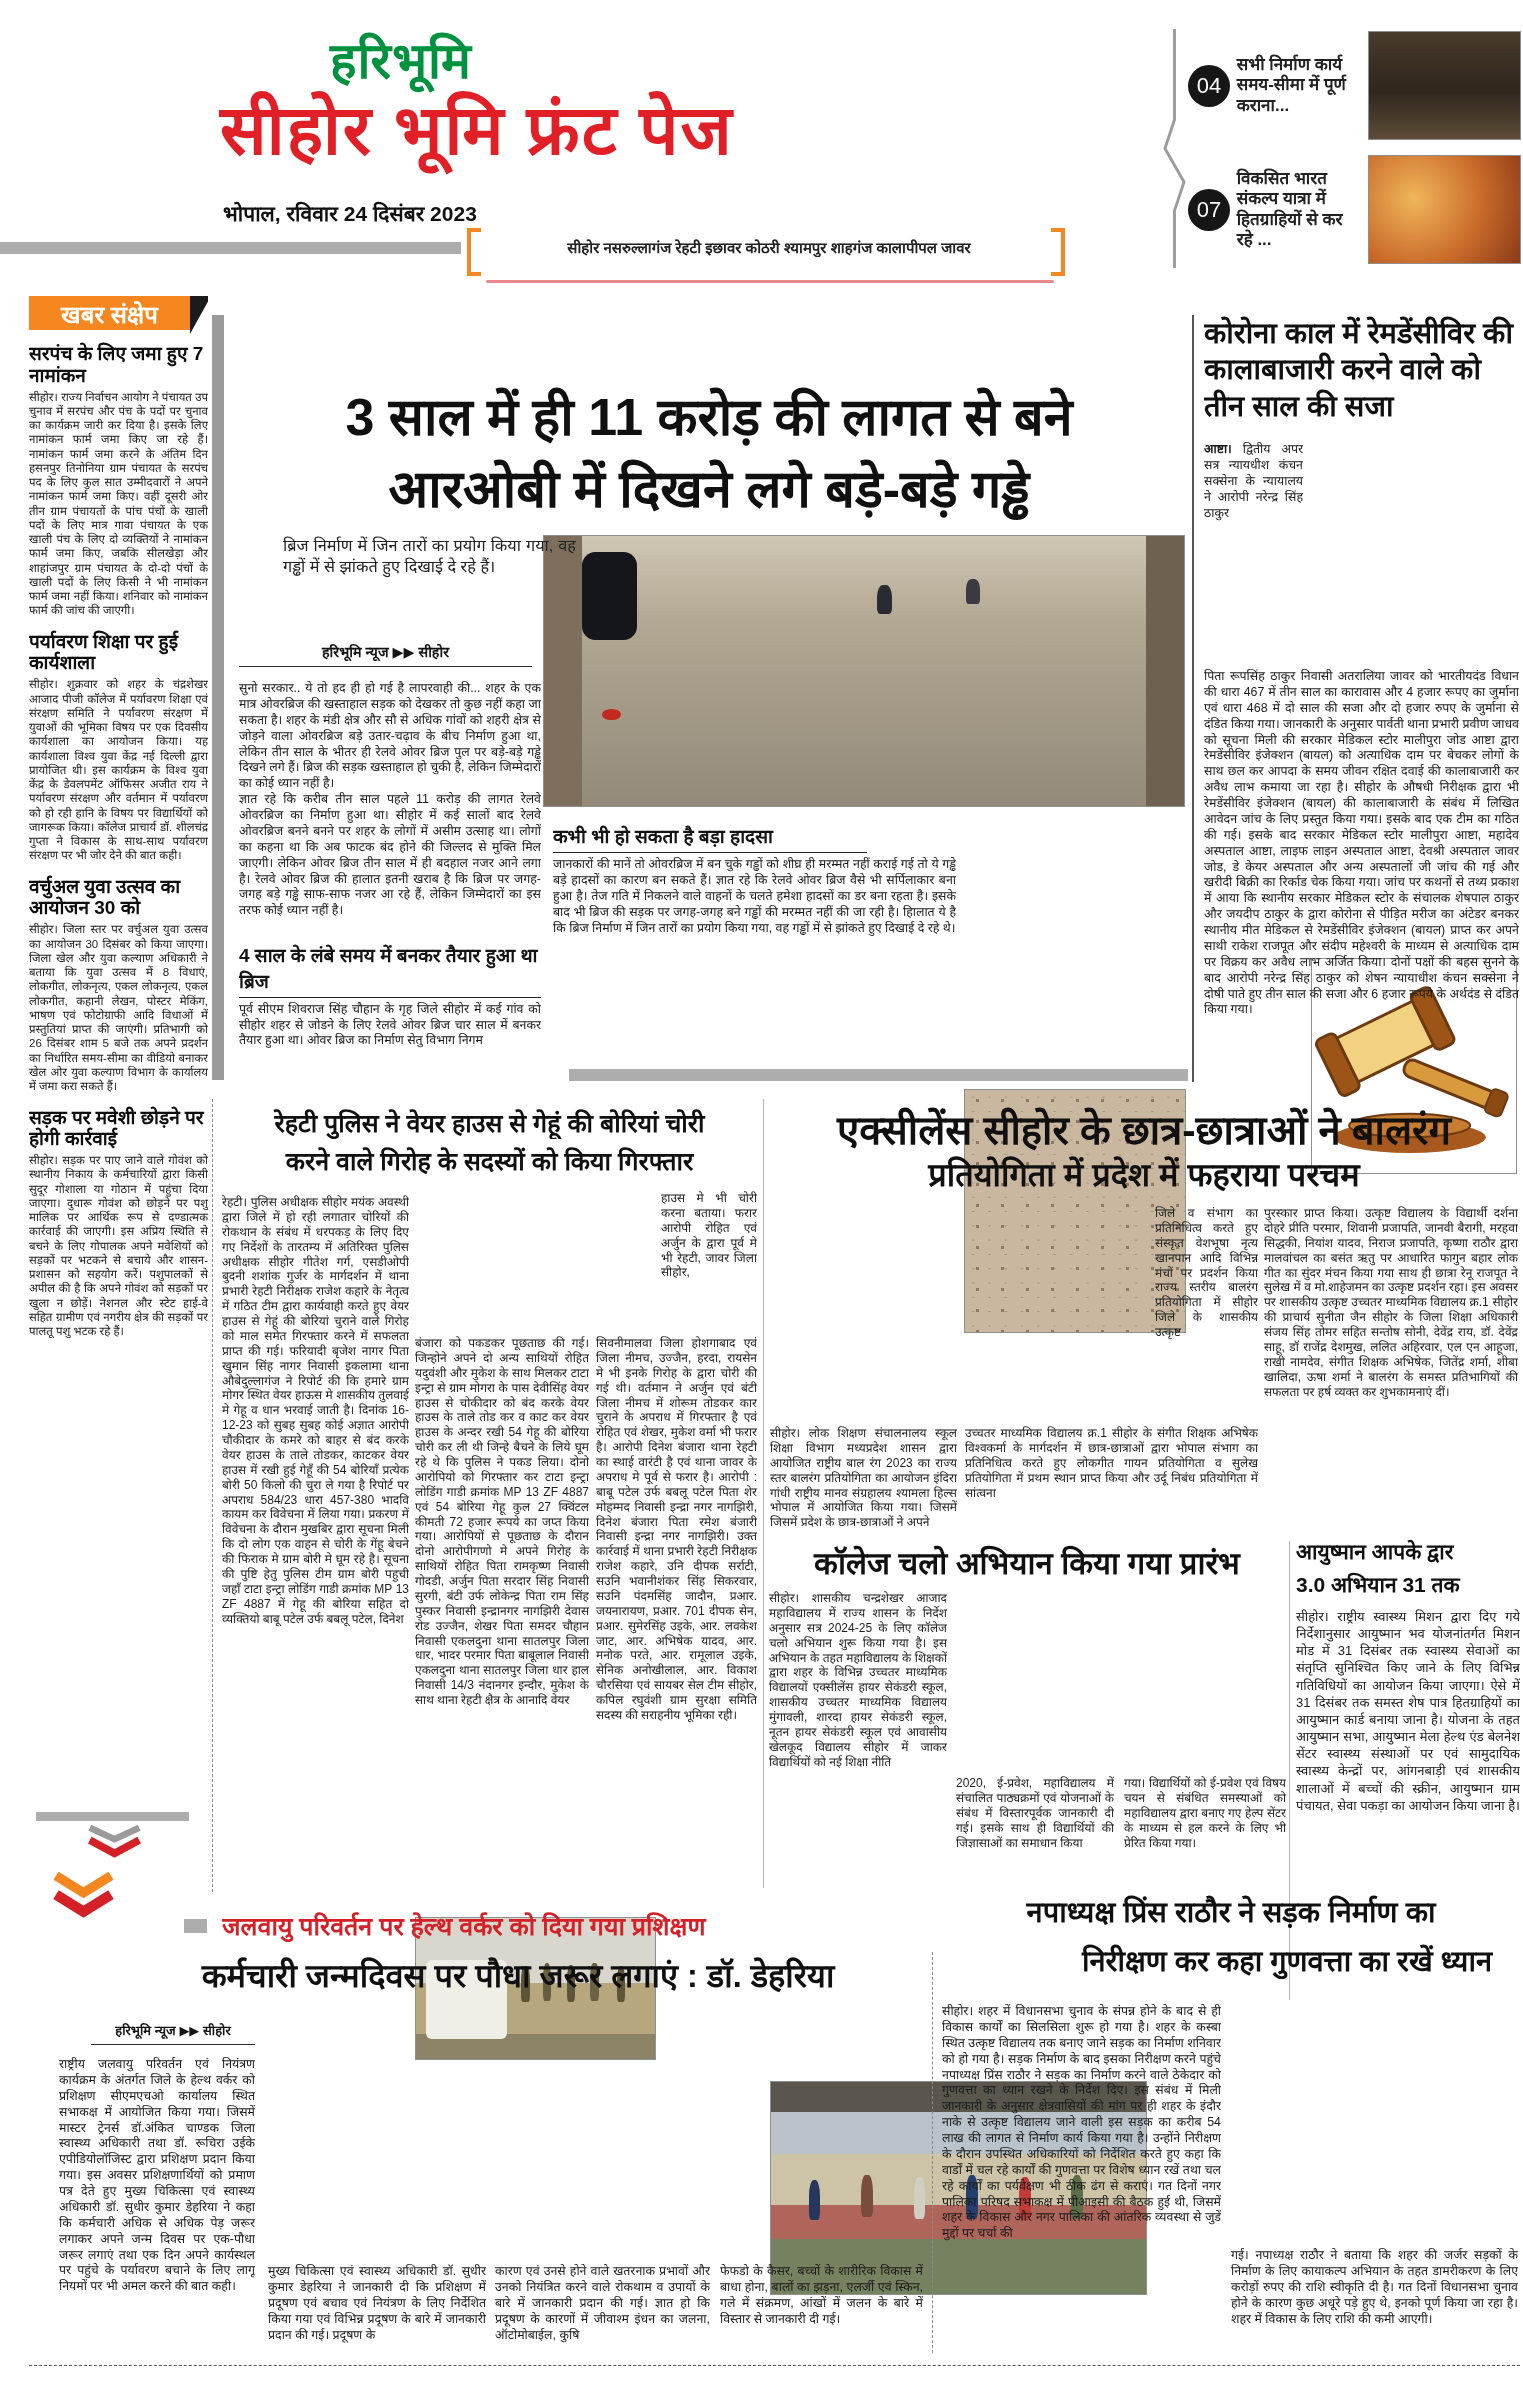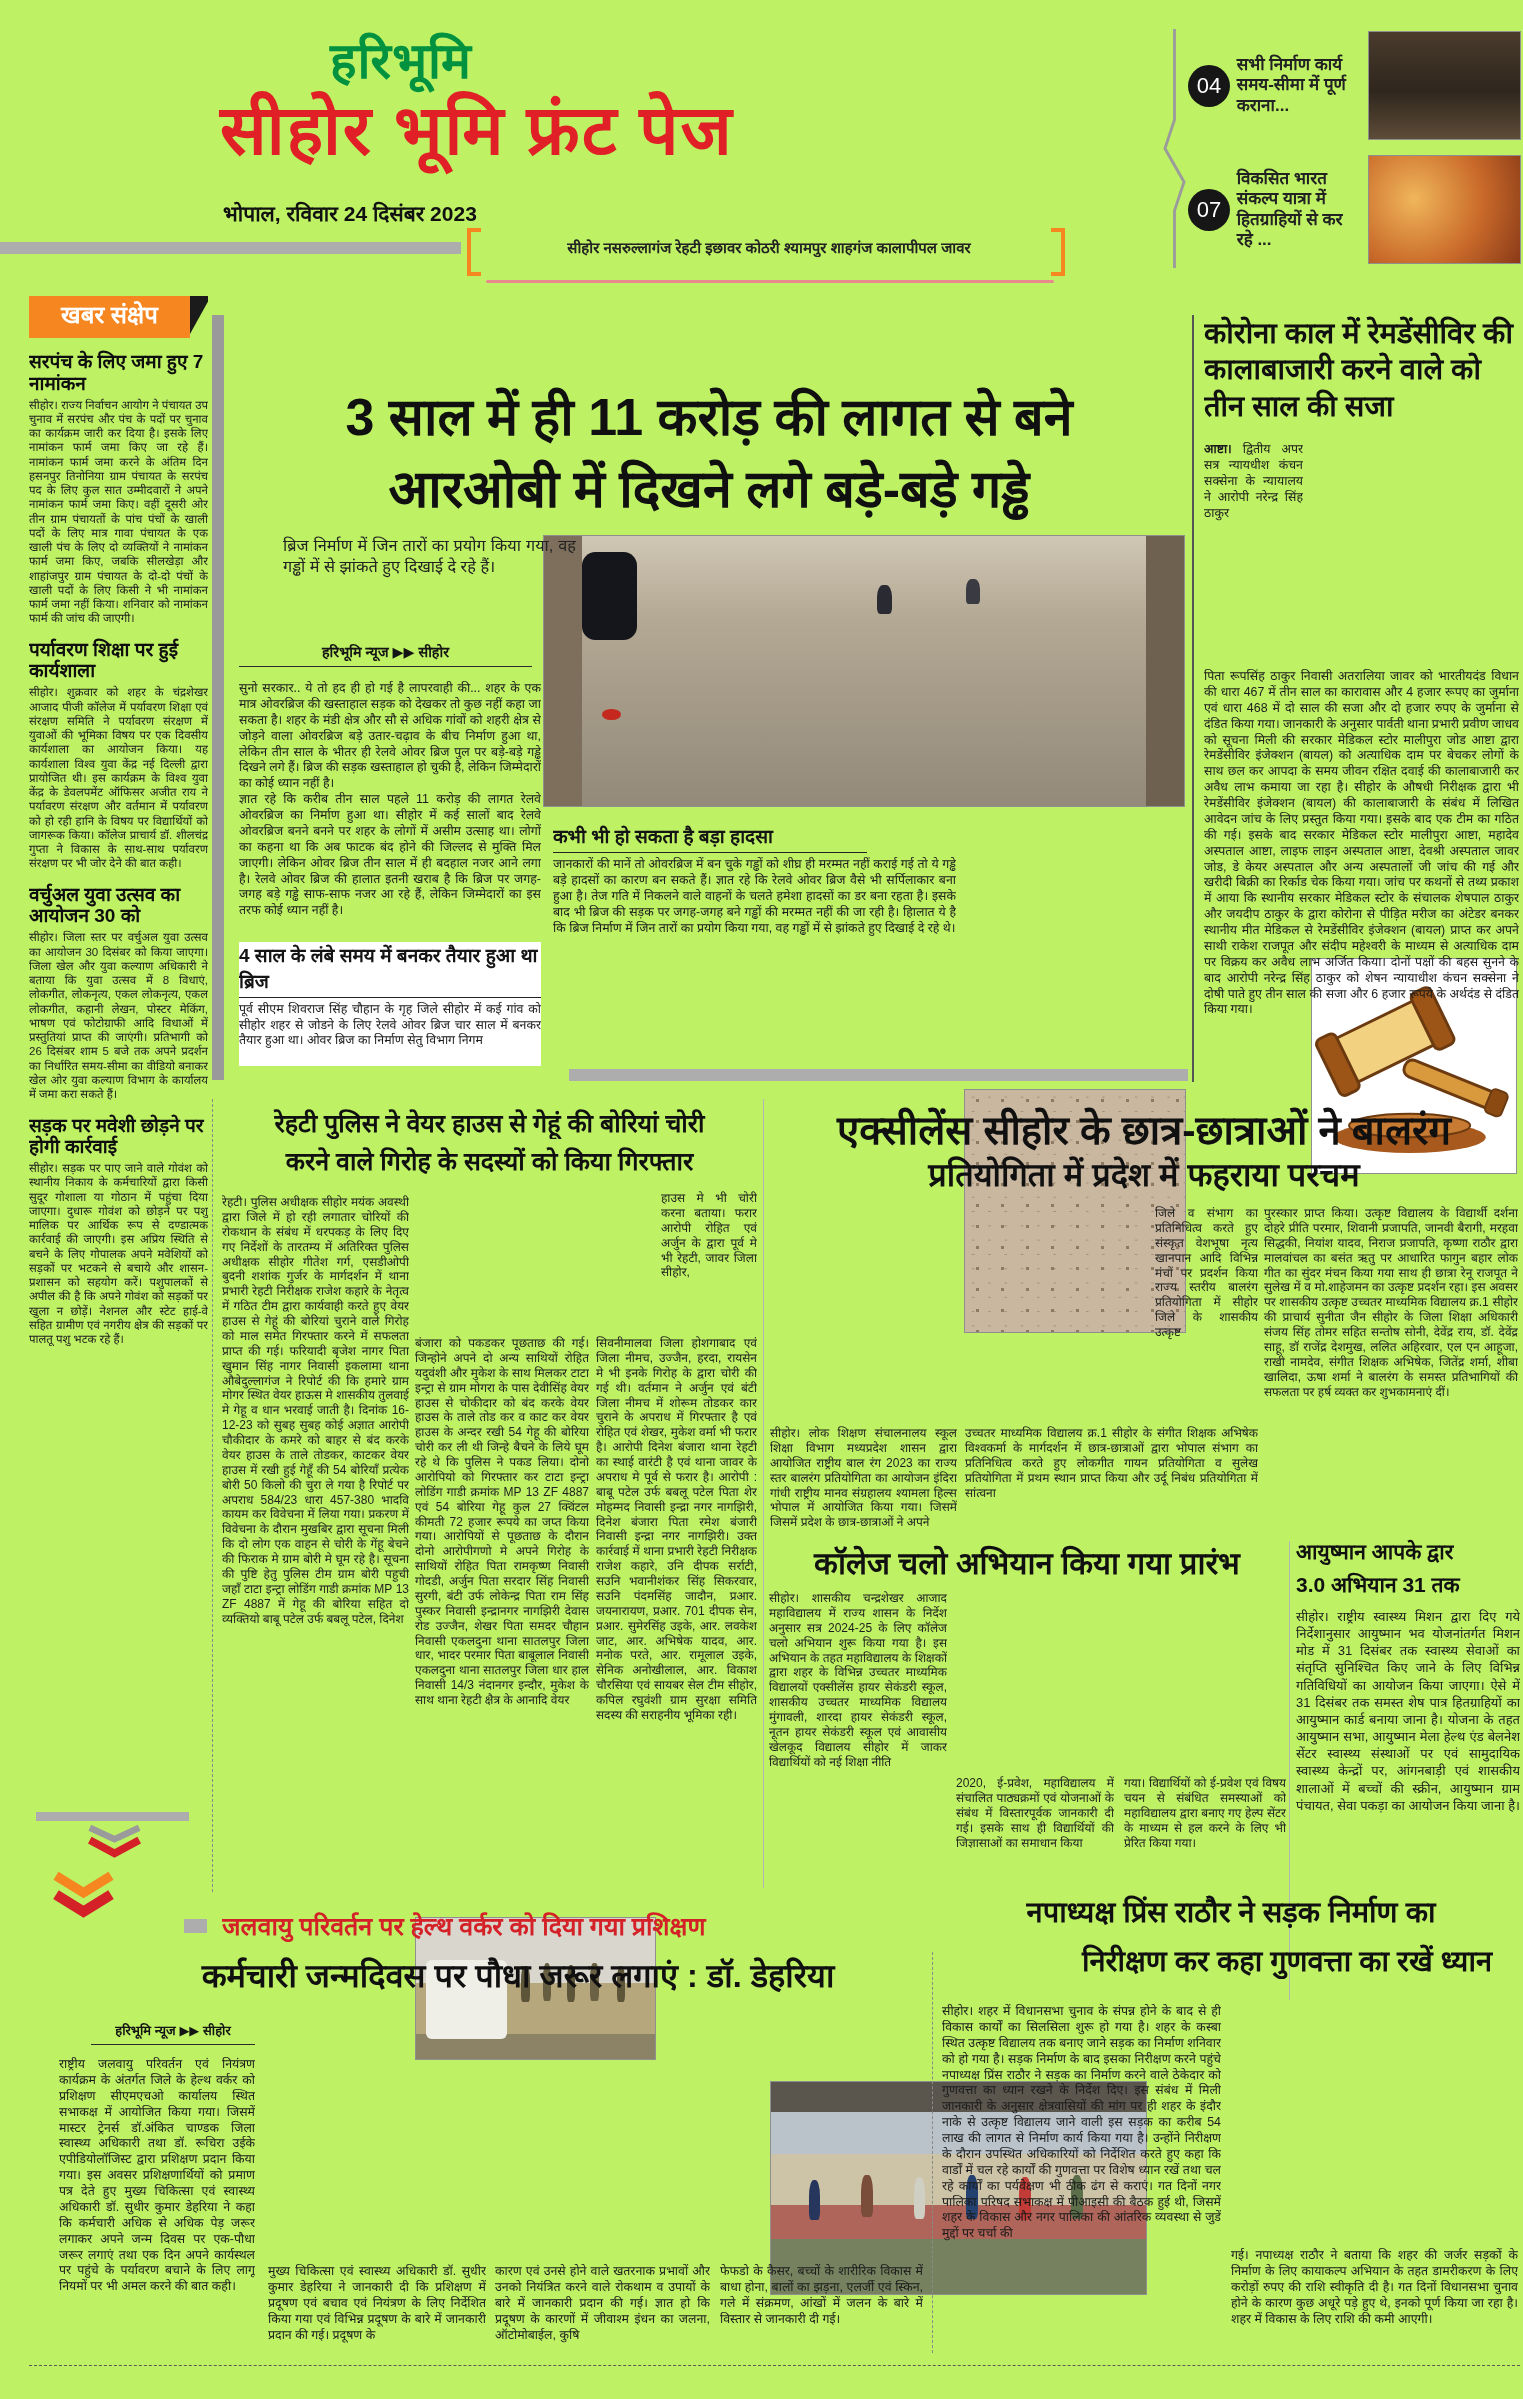--- a/index.html
+++ b/index.html
@@ -1,16 +1,16 @@
 <!DOCTYPE html>
 <html><head>
 <meta charset="utf-8">
 <style>
   html,body{margin:0;padding:0;background:#e9e9e9;}
-  .page{position:relative;width:1524px;height:2399px;background:#bef264;
+  .page{position:relative;width:1524px;height:2399px;background:#ffffff;
         font-family:"Liberation Sans","DejaVu Sans",sans-serif;color:#141414;overflow:hidden;margin:0 auto;}
   .abs{position:absolute;box-sizing:border-box;}
   .b{font-weight:bold;}
   .body-s{font-size:11.5px;line-height:1.24;text-align:justify;overflow:hidden;color:#1d1d1d;}
   .body-m{font-size:12.4px;line-height:1.28;text-align:justify;overflow:hidden;color:#1b1b1b;}
   .body-l{font-size:14px;line-height:1.32;text-align:justify;overflow:hidden;color:#1b1b1b;}
   .brand{font-size:50px;font-weight:800;color:#00923f;letter-spacing:1px;}
   .masthead-title{font-size:69px;font-weight:800;color:#e01f26;letter-spacing:1.9px;white-space:nowrap;}
   .dateline{font-size:21px;font-weight:bold;color:#111;}
   .nav{font-size:15px;font-weight:bold;color:#222;text-align:center;white-space:nowrap;overflow:hidden;}
@@ -76,21 +76,21 @@
     <div class="photo ph-crowd" style="width:153px;height:107px;"></div>
   </div>
 
   <div class="abs gray-bar" style="left:0;top:242px;width:461px;height:12.4px;"></div>
   <div class="abs bracket l" style="left:467px;top:228px;"></div>
   <div class="abs nav" style="left:489px;top:237px;width:560px;">सीहोर नसरुल्लागंज रेहटी इछावर कोठरी श्यामपुर शाहगंज कालापीपल जावर</div>
   <div class="abs bracket r" style="left:1051px;top:228px;"></div>
   <div class="abs redline" style="left:486px;top:280px;width:568px;height:2.9px;"></div>
 
   <div class="abs" style="left:29px;top:296px;width:179px;height:1510px;overflow:hidden;">
-    <div class="banner" style="width:161px;height:42px;">
+    <div class="banner" style="width:161px;height:34px;">
       <span>खबर संक्षेप</span>
       <span class="banner-fold"></span>
     </div>
     <div class="side-title">सरपंच के लिए जमा हुए 7 नामांकन</div>
     <div class="body-s">सीहोर। राज्य निर्वाचन आयोग ने पंचायत उप चुनाव में सरपंच और पंच के पदों पर चुनाव का कार्यक्रम जारी कर दिया है। इसके लिए नामांकन फार्म जमा किए जा रहे हैं। नामांकन फार्म जमा करने के अंतिम दिन हसनपुर तिनोनिया ग्राम पंचायत के सरपंच पद के लिए कुल सात उम्मीदवारों ने अपने नामांकन फार्म जमा किए। वहीं दूसरी ओर तीन ग्राम पंचायतों के पांच पंचों के खाली पदों के लिए मात्र गावा पंचायत के एक खाली पंच के लिए दो व्यक्तियों ने नामांकन फार्म जमा किए, जबकि सीलखेड़ा और शाहांजपुर ग्राम पंचायत के दो-दो पंचों के खाली पदों के लिए किसी ने भी नामांकन फार्म जमा नहीं किया। शनिवार को नामांकन फार्म की जांच की जाएगी।</div>
     <div class="side-title">पर्यावरण शिक्षा पर हुई कार्यशाला</div>
     <div class="body-s">सीहोर। शुक्रवार को शहर के चंद्रशेखर आजाद पीजी कॉलेज में पर्यावरण शिक्षा एवं संरक्षण समिति ने पर्यावरण संरक्षण में युवाओं की भूमिका विषय पर एक दिवसीय कार्यशाला का आयोजन किया। यह कार्यशाला विश्व युवा केंद्र नई दिल्ली द्वारा प्रायोजित थी। इस कार्यक्रम के विश्व युवा केंद्र के डेवलपमेंट ऑफिसर अजीत राय ने पर्यावरण संरक्षण और वर्तमान में पर्यावरण को हो रही हानि के विषय पर विद्यार्थियों को जागरूक किया। कॉलेज प्राचार्य डॉ. शीलचंद्र गुप्ता ने विकास के साथ-साथ पर्यावरण संरक्षण पर भी जोर देने की बात कही।</div>
     <div class="side-title">वर्चुअल युवा उत्सव का आयोजन 30 को</div>
     <div class="body-s">सीहोर। जिला स्तर पर वर्चुअल युवा उत्सव का आयोजन 30 दिसंबर को किया जाएगा। जिला खेल और युवा कल्याण अधिकारी ने बताया कि युवा उत्सव में 8 विधाएं, लोकगीत, लोकनृत्य, एकल लोकनृत्य, एकल लोकगीत, कहानी लेखन, पोस्टर मेकिंग, भाषण एवं फोटोग्राफी आदि विधाओं में प्रस्तुतियां प्राप्त की जाएंगी। प्रतिभागी को 26 दिसंबर शाम 5 बजे तक अपने प्रदर्शन का निर्धारित समय-सीमा का वीडियो बनाकर खेल ओर युवा कल्याण विभाग के कार्यालय में जमा करा सकते हैं।</div>
     <div class="side-title">सड़क पर मवेशी छोड़ने पर होगी कार्रवाई</div>

